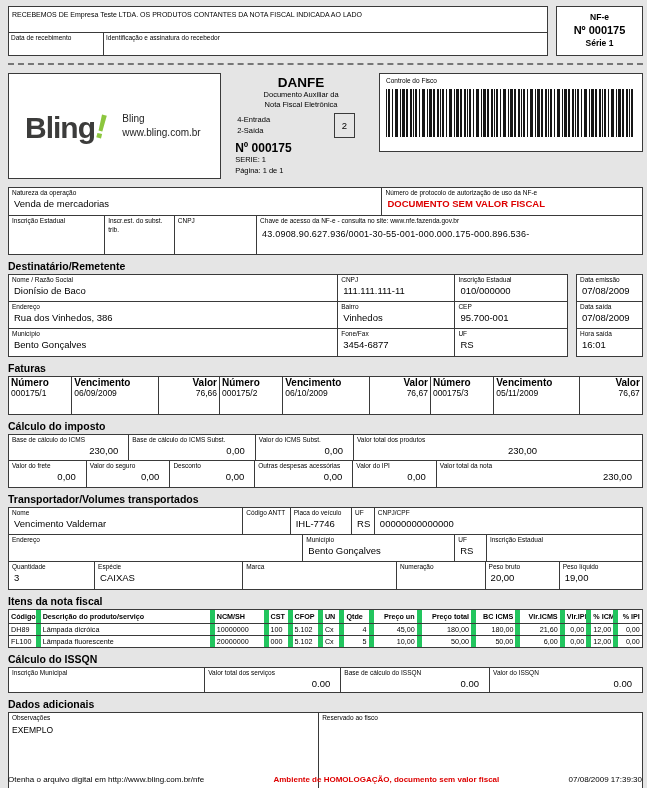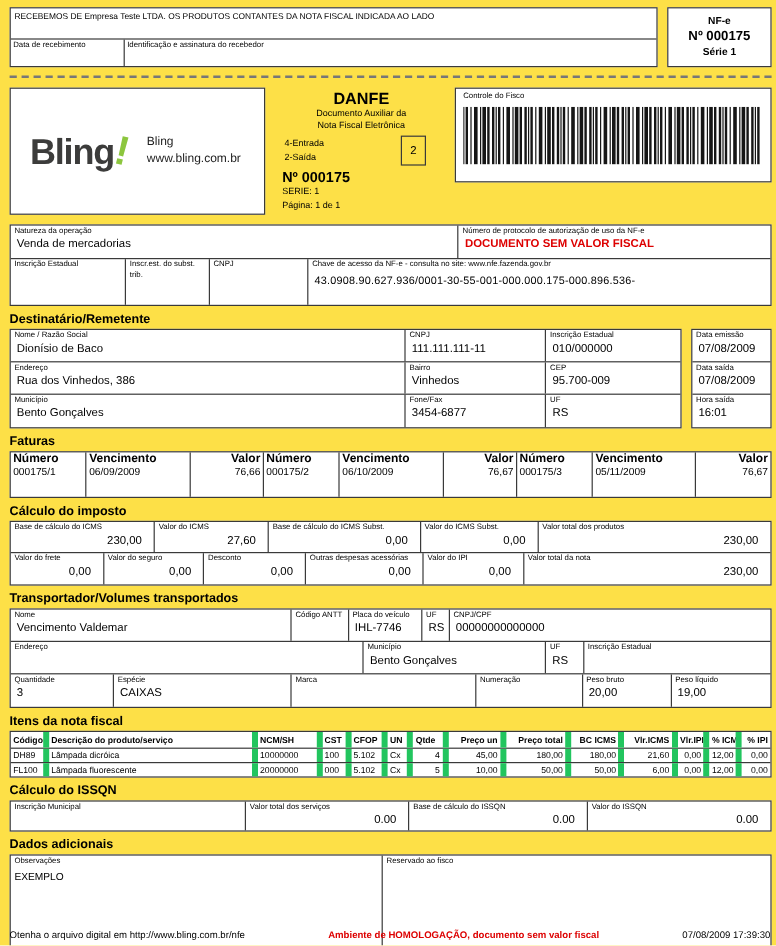--- a/index.html
+++ b/index.html
@@ -1,18 +1,18 @@
 <!DOCTYPE html>
 <html lang="pt-br"><head>
 <meta charset="utf-8">
 <style>
   * { margin:0; padding:0; box-sizing:border-box; }
   html,body { background:#fff; }
   #page {
-    width:647px; height:788px; position:relative; background:#fde047;
+    width:647px; height:788px; position:relative; background:#e5e5e5;
     font-family:"Liberation Sans", sans-serif; color:#000; overflow:hidden;
   }
   .inner { padding:6px 4px 0 8px; }
   .box { border:1px solid #3a3a3a; background:#fff; }
   .row { display:flex; border-bottom:1px solid #3a3a3a; }
   .row:last-child { border-bottom:none; }
   .f { border-right:1px solid #3a3a3a; padding:1px 2px 1px 3px; overflow:hidden; }
   .f:last-child { border-right:none; }
   .lbl { font-size:6.5px; line-height:8.5px; color:#000; white-space:nowrap; }
   .val { font-size:9.5px; line-height:12px; padding-left:2px; white-space:nowrap; }
@@ -45,21 +45,21 @@
   .danfe-sub { font-size:7.5px; text-align:center; line-height:10px; }
   .es-row { display:flex; margin-top:3px; align-items:center; }
   .es-col { font-size:7.5px; line-height:10.5px; margin-left:4px; flex:1; }
   .tipo-box { width:21px; height:25px; border:1px solid #3a3a3a; font-size:9.5px; display:flex; align-items:center; justify-content:center; margin-right:14px; }
   .danfe-num { font-size:12px; font-weight:bold; margin-top:3px; margin-left:2px; }
   .danfe-ser, .danfe-pag { font-size:7.5px; line-height:10.5px; margin-left:2px; }
   .code-box { margin-left:10px; flex:1; height:79px; padding:3px 6px; }
   .barcode { margin-top:3px; }
 
   
-  .nat-r1 { height:28px; }
+  .nat-r1 { height:28px;justify-content:space-between; }
   .c-nat { width:59%; }
   .c-prot { width:41%; }
   .nat-r2 { height:38px; }
   .c-ie { width:15.2%; } .c-iesub { width:11%; } .c-iesub .lbl { white-space:normal; } .c-cnpj { width:13%; } .c-chave { flex:1; }
   .chave-val { font-size:9px; letter-spacing:.2px; margin-top:2px; }
 
   
   .dest-wrap { display:flex; gap:8px; }
   .dest-main { flex:1; }
   .dest-main .row, .dates-box .row { height:27px; }
@@ -292,21 +292,21 @@
           <div class="f c-nome">
             <div class="lbl">Endereço</div>
             <div class="val">Rua dos Vinhedos, 386</div>
           </div>
           <div class="f c-dcnpj">
             <div class="lbl">Bairro</div>
             <div class="val">Vinhedos</div>
           </div>
           <div class="f c-die">
             <div class="lbl">CEP</div>
-            <div class="val">95.700-009</div>
+            <div class="val">95.700-001</div>
           </div>
         </div>
         <div class="row">
           <div class="f c-nome">
             <div class="lbl">Município</div>
             <div class="val">Bento Gonçalves</div>
           </div>
           <div class="f c-dcnpj">
             <div class="lbl">Fone/Fax</div>
             <div class="val">3454-6877</div>
@@ -380,24 +380,20 @@
         </div>
       </div>
     </div>
 
     <div class="sec-title">Cálculo do imposto</div>
     <div class="box">
       <div class="row imp-row">
         <div class="f i1a">
           <div class="lbl">Base de cálculo do ICMS</div>
           <div class="val num">230,00</div>
-        </div>
-        <div class="f i1b">
-          <div class="lbl">Valor do ICMS</div>
-          <div class="val num">27,60</div>
         </div>
         <div class="f i1c">
           <div class="lbl">Base de cálculo do ICMS Subst.</div>
           <div class="val num">0,00</div>
         </div>
         <div class="f i1d">
           <div class="lbl">Valor do ICMS Subst.</div>
           <div class="val num">0,00</div>
         </div>
         <div class="f i1e">

